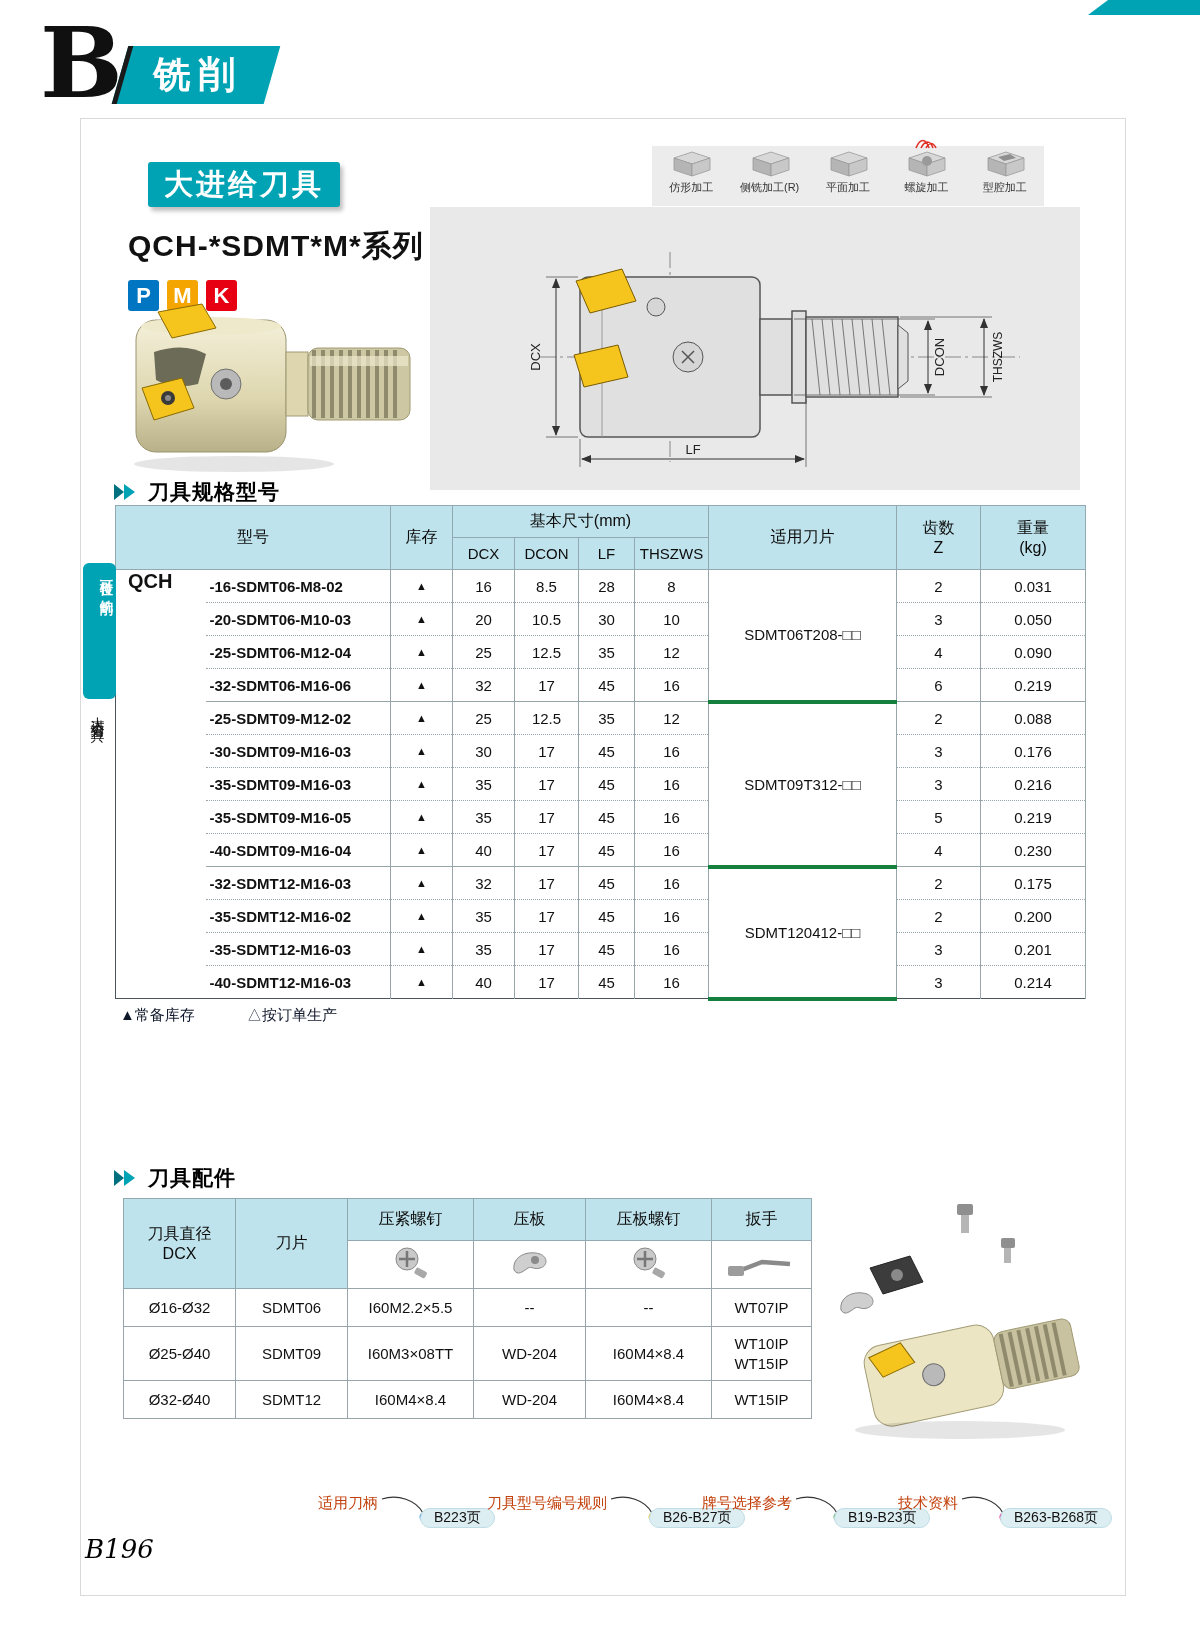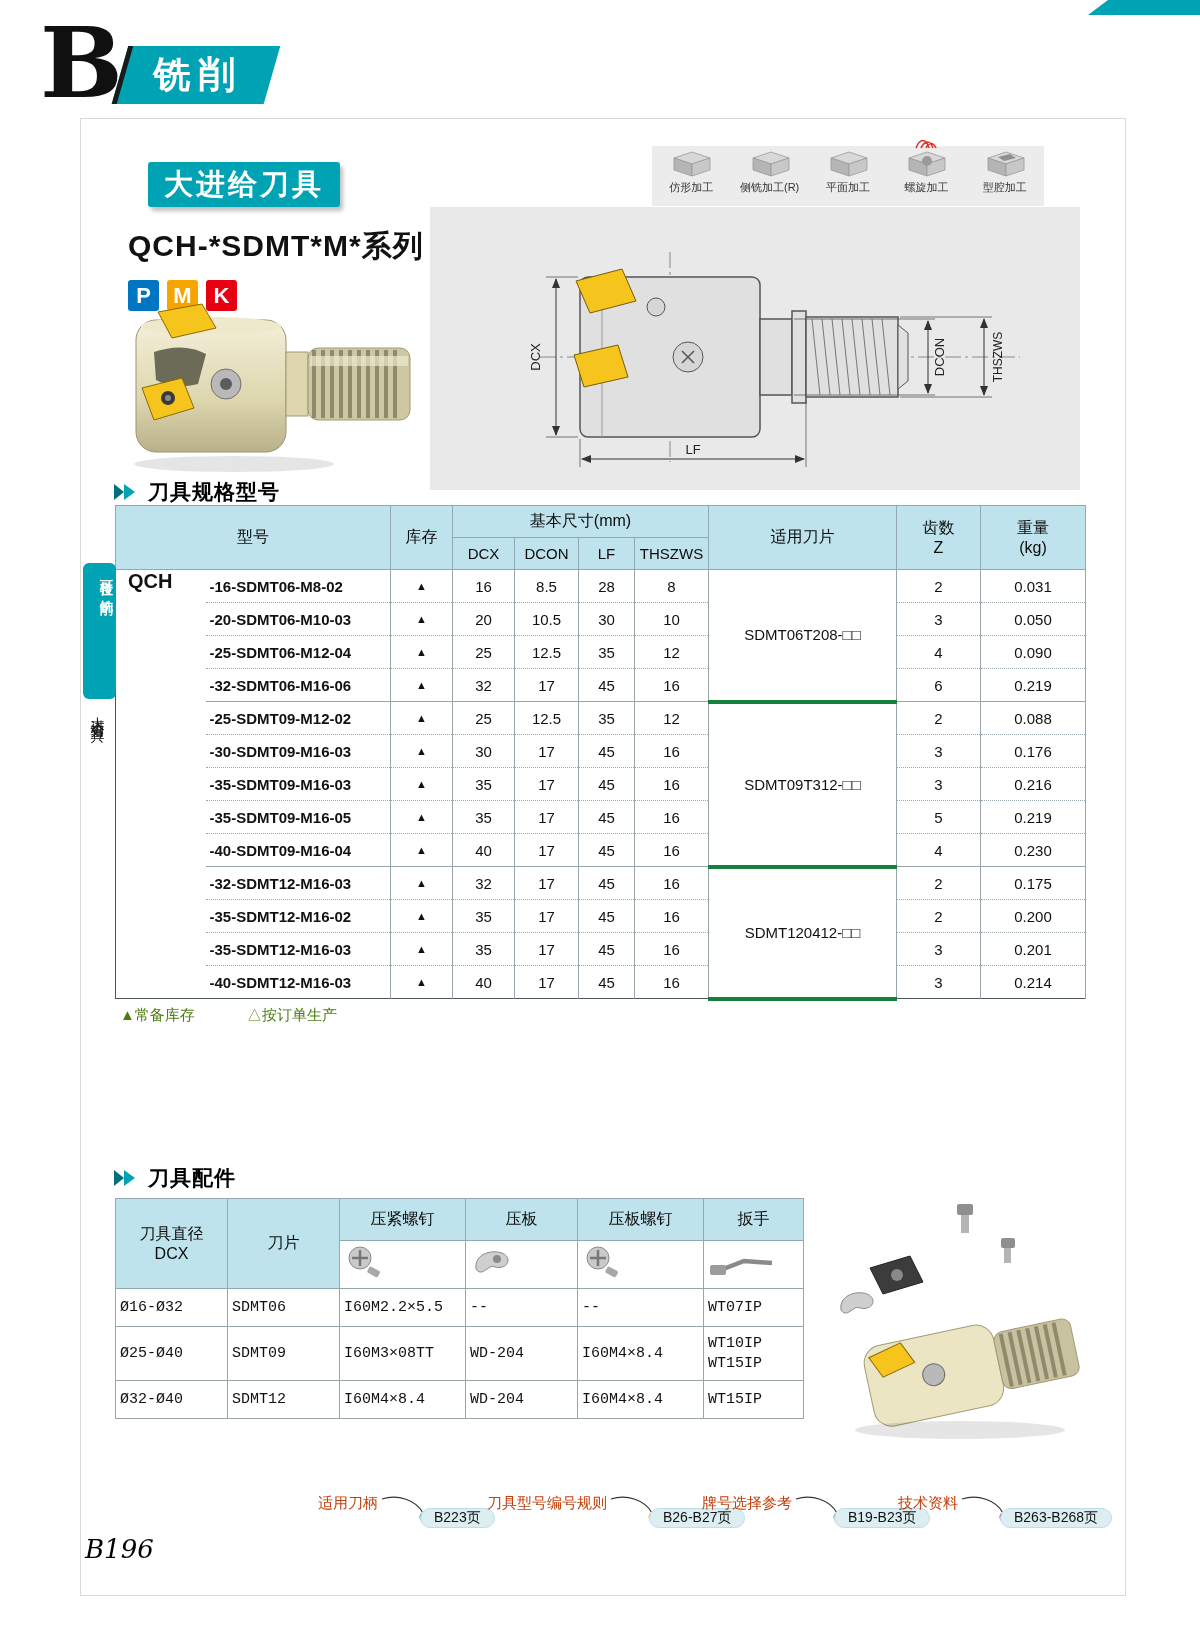--- a/index.html
+++ b/index.html
@@ -56,36 +56,36 @@
   .spec th.sub { font-size: 15px; }
   .spec td { border-right: 1px solid #98a5aa; border-bottom: 1px dotted #98a5aa;
              height: 33px; text-align: center; padding: 0 4px; color: #111; }
   .spec tr.gs td { border-top: 1px solid #98a5aa; }
   .spec td.ins { border-bottom: 4px solid #15803d; font-size: 15px; }
   .spec td.qch { border-right: none; border-bottom: none; vertical-align: top; text-align: left;
                  font-weight: bold; font-size: 20px; padding: 0 0 0 12px; }
   .spec td.model { text-align: left; font-weight: bold; padding-left: 4px; font-size: 15px; }
   .spec td.tri { font-size: 11px; }
   .pre { white-space: pre-line; line-height: 1.25; }
-  .footnote { position: absolute; left: 120px; top: 1006px; font-size: 15px; color: #4d7c0f; }
+  .footnote { position: absolute; left: 120px; top: 1006px; font-size: 15px; color: #0f172a; }
   .footnote span { margin-right: 48px; }
 
   
   .side-tab { position: absolute; left: 83px; top: 563px; width: 33px; height: 136px; background: #00a3b4;
               border-radius: 6px; writing-mode: vertical-rl; text-orientation: upright;
               color: #fff; font-weight: bold; font-size: 13px; padding: 6px 2px 0 2px; line-height: 15px; }
   .side-tab span { letter-spacing: 2px; }
   .side-cat { position: absolute; left: 89px; top: 706px; writing-mode: vertical-rl; text-orientation: upright;
               font-size: 14px; letter-spacing: 3px; color: #111; }
 
   
-  .acc { position: absolute; left: 115px; top: 1198px; width: 688px; font-size: 15px; border: 1px solid #4a565b; }
+  .acc { position: absolute; left: 123px; top: 1198px; width: 688px; font-size: 15px; border: 1px solid #4a565b; }
   .acc th { background: #bfe3ec; border: 1px solid #93a9b1; font-weight: normal; font-size: 16px;
             text-align: center; height: 42px; color: #0c0c0c; }
-  .acc td { border: 1px solid #98a5aa; text-align: left; padding: 2px 4px; color: #111; font-family: Liberation Mono, monospace; }
+  .acc td { border: 1px solid #98a5aa; text-align: center; padding: 2px 4px; color: #111; }
   .acc td.icon-cell { background: #fff; height: 48px; }
   .acc tr.r1 td { height: 38px; }
   .acc tr.r2 td { height: 54px; line-height: 1.3; }
   .acc tr.r3 td { height: 38px; }
   .acc-photo { position: absolute; left: 815px; top: 1198px; width: 280px; height: 248px; }
 
   
   .flink { position: absolute; display: flex; align-items: flex-start; }
   .flink .lbl { font-size: 15px; padding-top: 2px; color: #c2410c; }
   .flink svg { margin: 2px 0 0 2px; }

